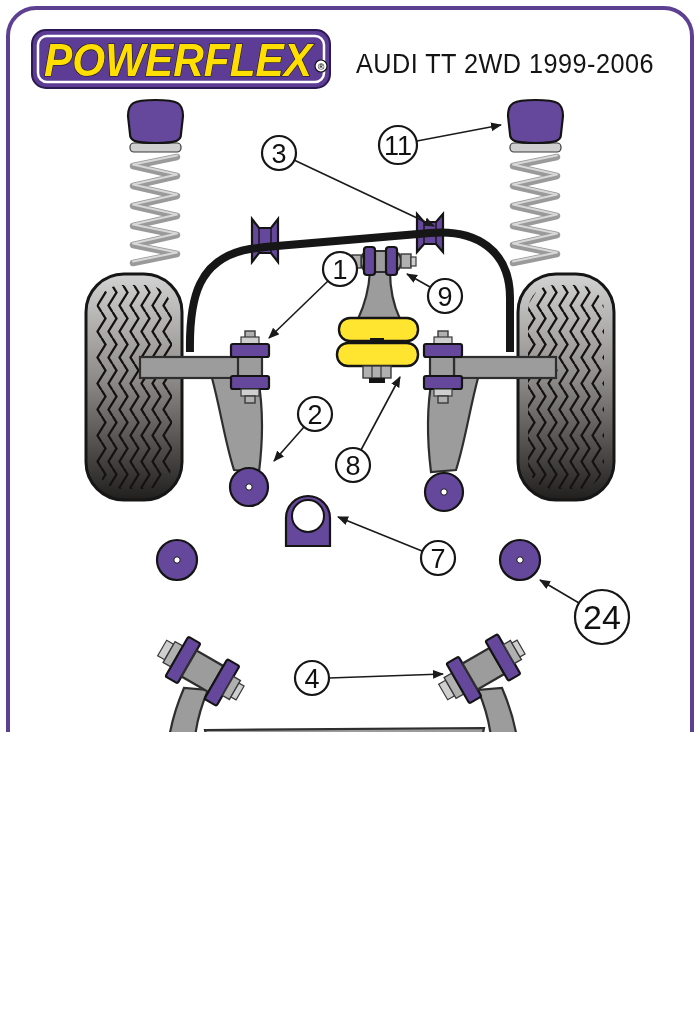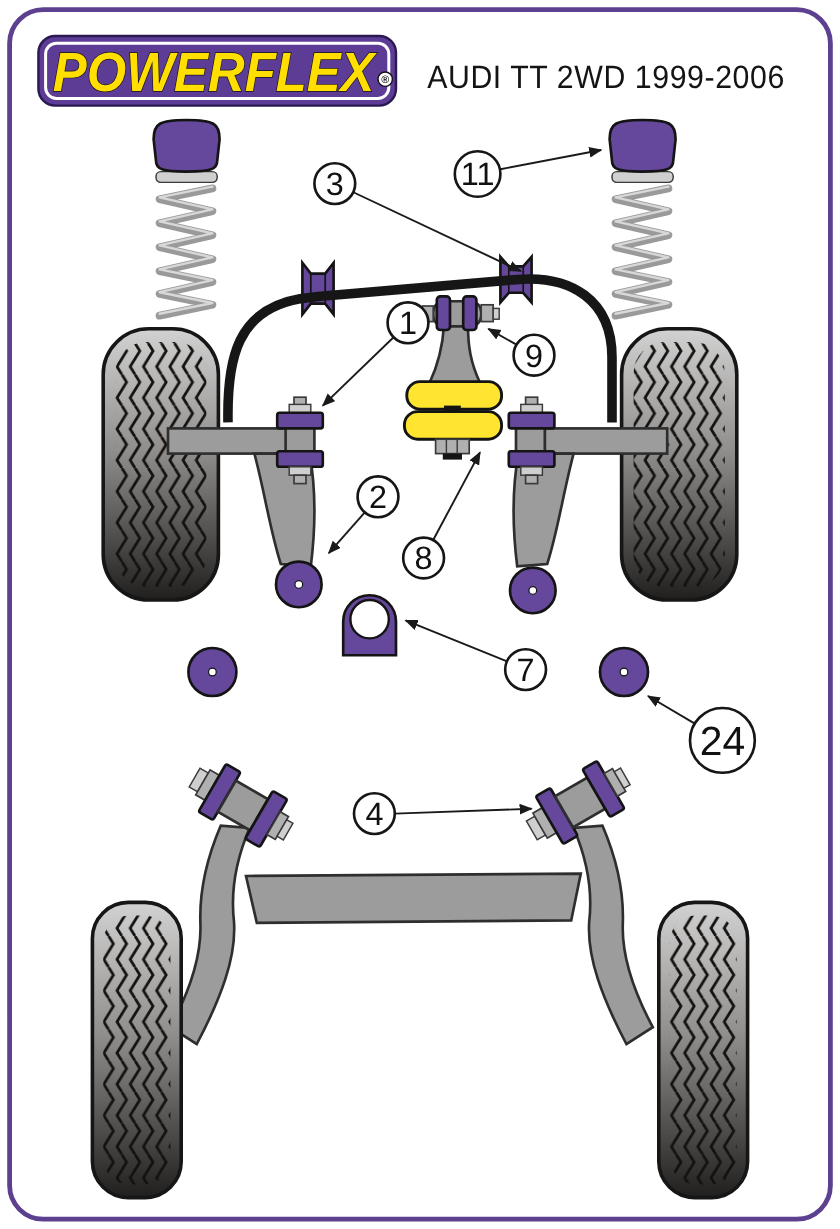--- a/index.html
+++ b/index.html
@@ -1,16 +1,16 @@
 <!DOCTYPE html>
 <html><head>
 <meta charset="utf-8">
 <style>
   html,body{margin:0;padding:0;background:#ffffff;}
-  .stage{position:relative;width:700px;height:1024px;background:#ffffff;overflow:hidden;}
+  .stage{position:relative;width:700px;height:732px;background:#ffffff;overflow:hidden;}
   svg{position:absolute;left:0;top:0;}
   .metal{fill:#9c9c9c;stroke:#2e2e2e;stroke-width:2.2;}
   .purple{fill:#65489B;stroke:#141414;stroke-width:2.2;}
   .yellow{fill:#FFE430;stroke:#141414;stroke-width:2.4;}
   .nut{fill:#b0b0b0;stroke:#3a3a3a;stroke-width:1.4;}
   .washer{fill:#cfcfcf;stroke:#3a3a3a;stroke-width:1.2;}
   .arb{stroke:#161616;stroke-width:8;fill:none;}
   .coil{stroke:#9a9a9a;stroke-width:6.5;fill:none;stroke-linejoin:round;stroke-linecap:round;}
   .coil-hi{stroke:#d8d8d8;stroke-width:2;fill:none;stroke-linejoin:round;stroke-linecap:round;}
   .tire{fill:url(#tireGrad);stroke:#161616;stroke-width:3;}

